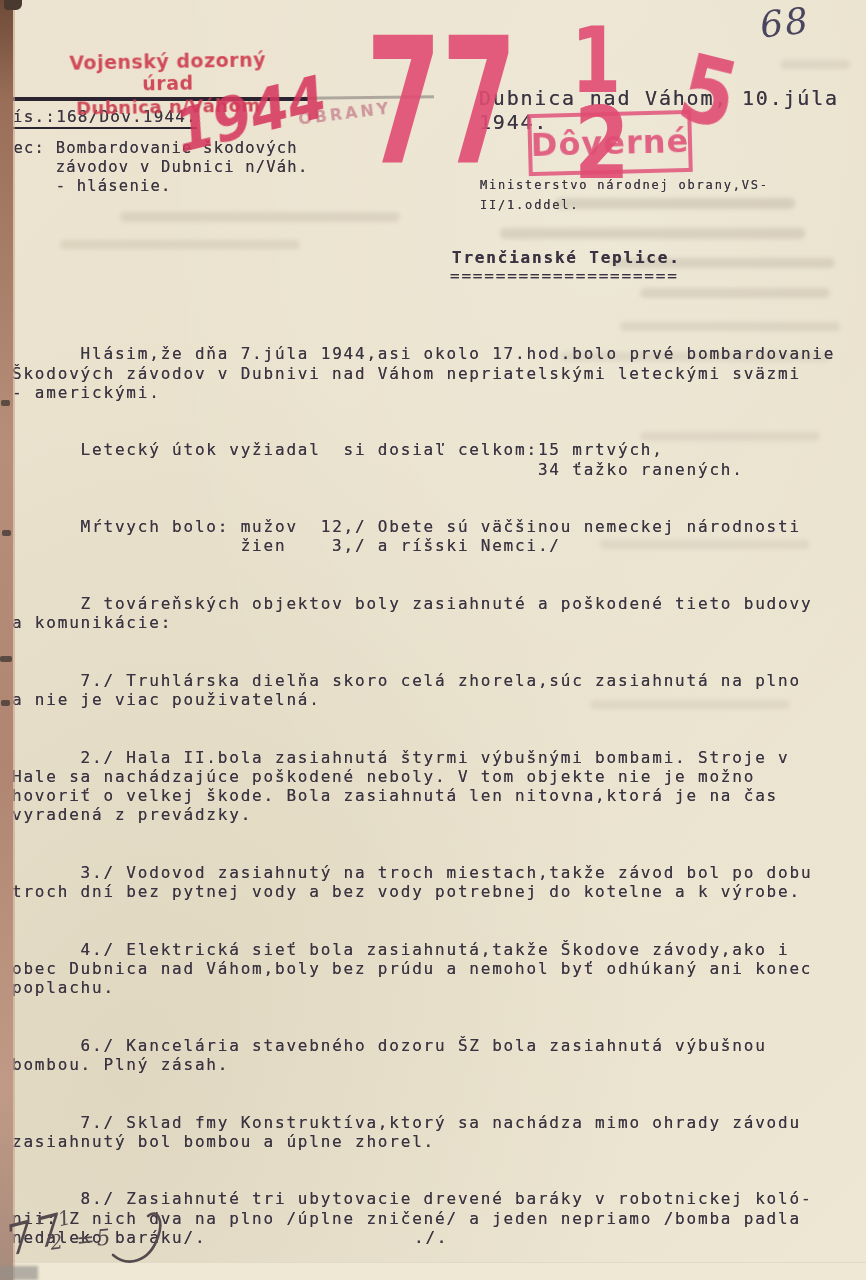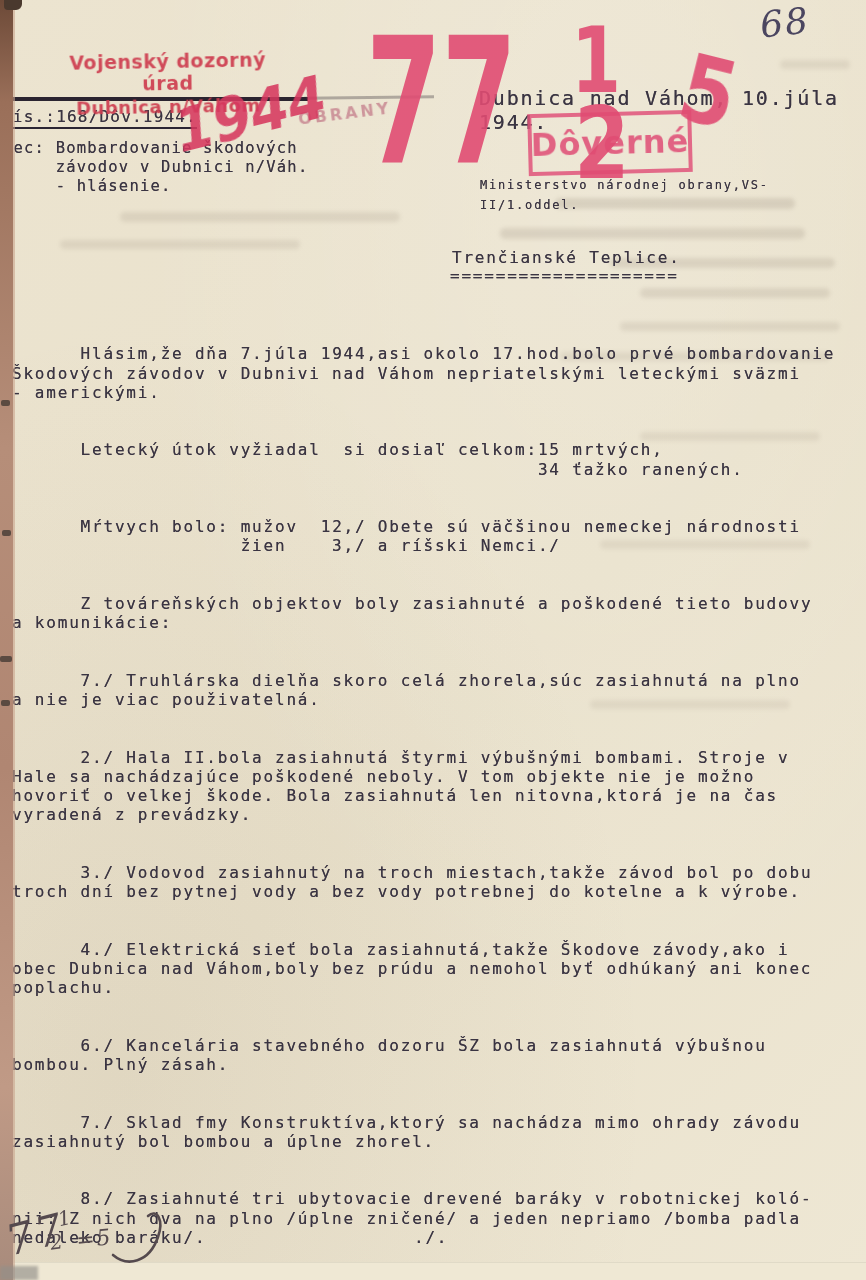--- a/index.html
+++ b/index.html
@@ -14,21 +14,21 @@
   .abs{position:absolute;}
   .typed{
     font-family:"DejaVu Sans Mono", monospace;
     color:#3a3442; white-space:pre-wrap;
     text-shadow:0 0 0.6px rgba(58,52,66,0.75);
   }
   .body-block{left:12px; top:306px; width:854px; font-size:16px; line-height:19.2px; letter-spacing:1.8px; z-index:2;}
   .para{margin:0;}
   .dateline{left:458px; top:86px; font-size:20px; letter-spacing:1.8px; z-index:2;margin-left:21px;}
   .addressee{left:480px; top:176px; font-size:12px; line-height:19.5px; letter-spacing:1.8px; z-index:2;}
-  .place{left:452px; top:248px; font-size:16px; letter-spacing:1.8px; z-index:2;}
+  .place{left:452px; top:248px; font-size:16px; letter-spacing:1.8px; z-index:2;font-weight:bold;}
   .place-underline{left:450px; top:266px; font-size:16px; letter-spacing:1.8px; z-index:2;}
   .refline{left:2px; top:107px; font-size:16px; letter-spacing:1.2px; border-bottom:2px solid #2b2533; padding-bottom:1px; z-index:2;}
   .subject{left:3px; top:139px; font-size:15.5px; line-height:18.8px; letter-spacing:1.2px; z-index:2;}
   .footer-mark{left:414px; top:1228px; font-size:16px; letter-spacing:1.8px; z-index:2;}
 
   .stamp-red{font-family:"DejaVu Sans", sans-serif; color:#ce3e50;}
   .office-stamp{
     left:46px; top:50px; width:244px; text-align:center; z-index:5;
     transform:rotate(-1deg); filter:blur(0.4px); opacity:0.92;
   }

